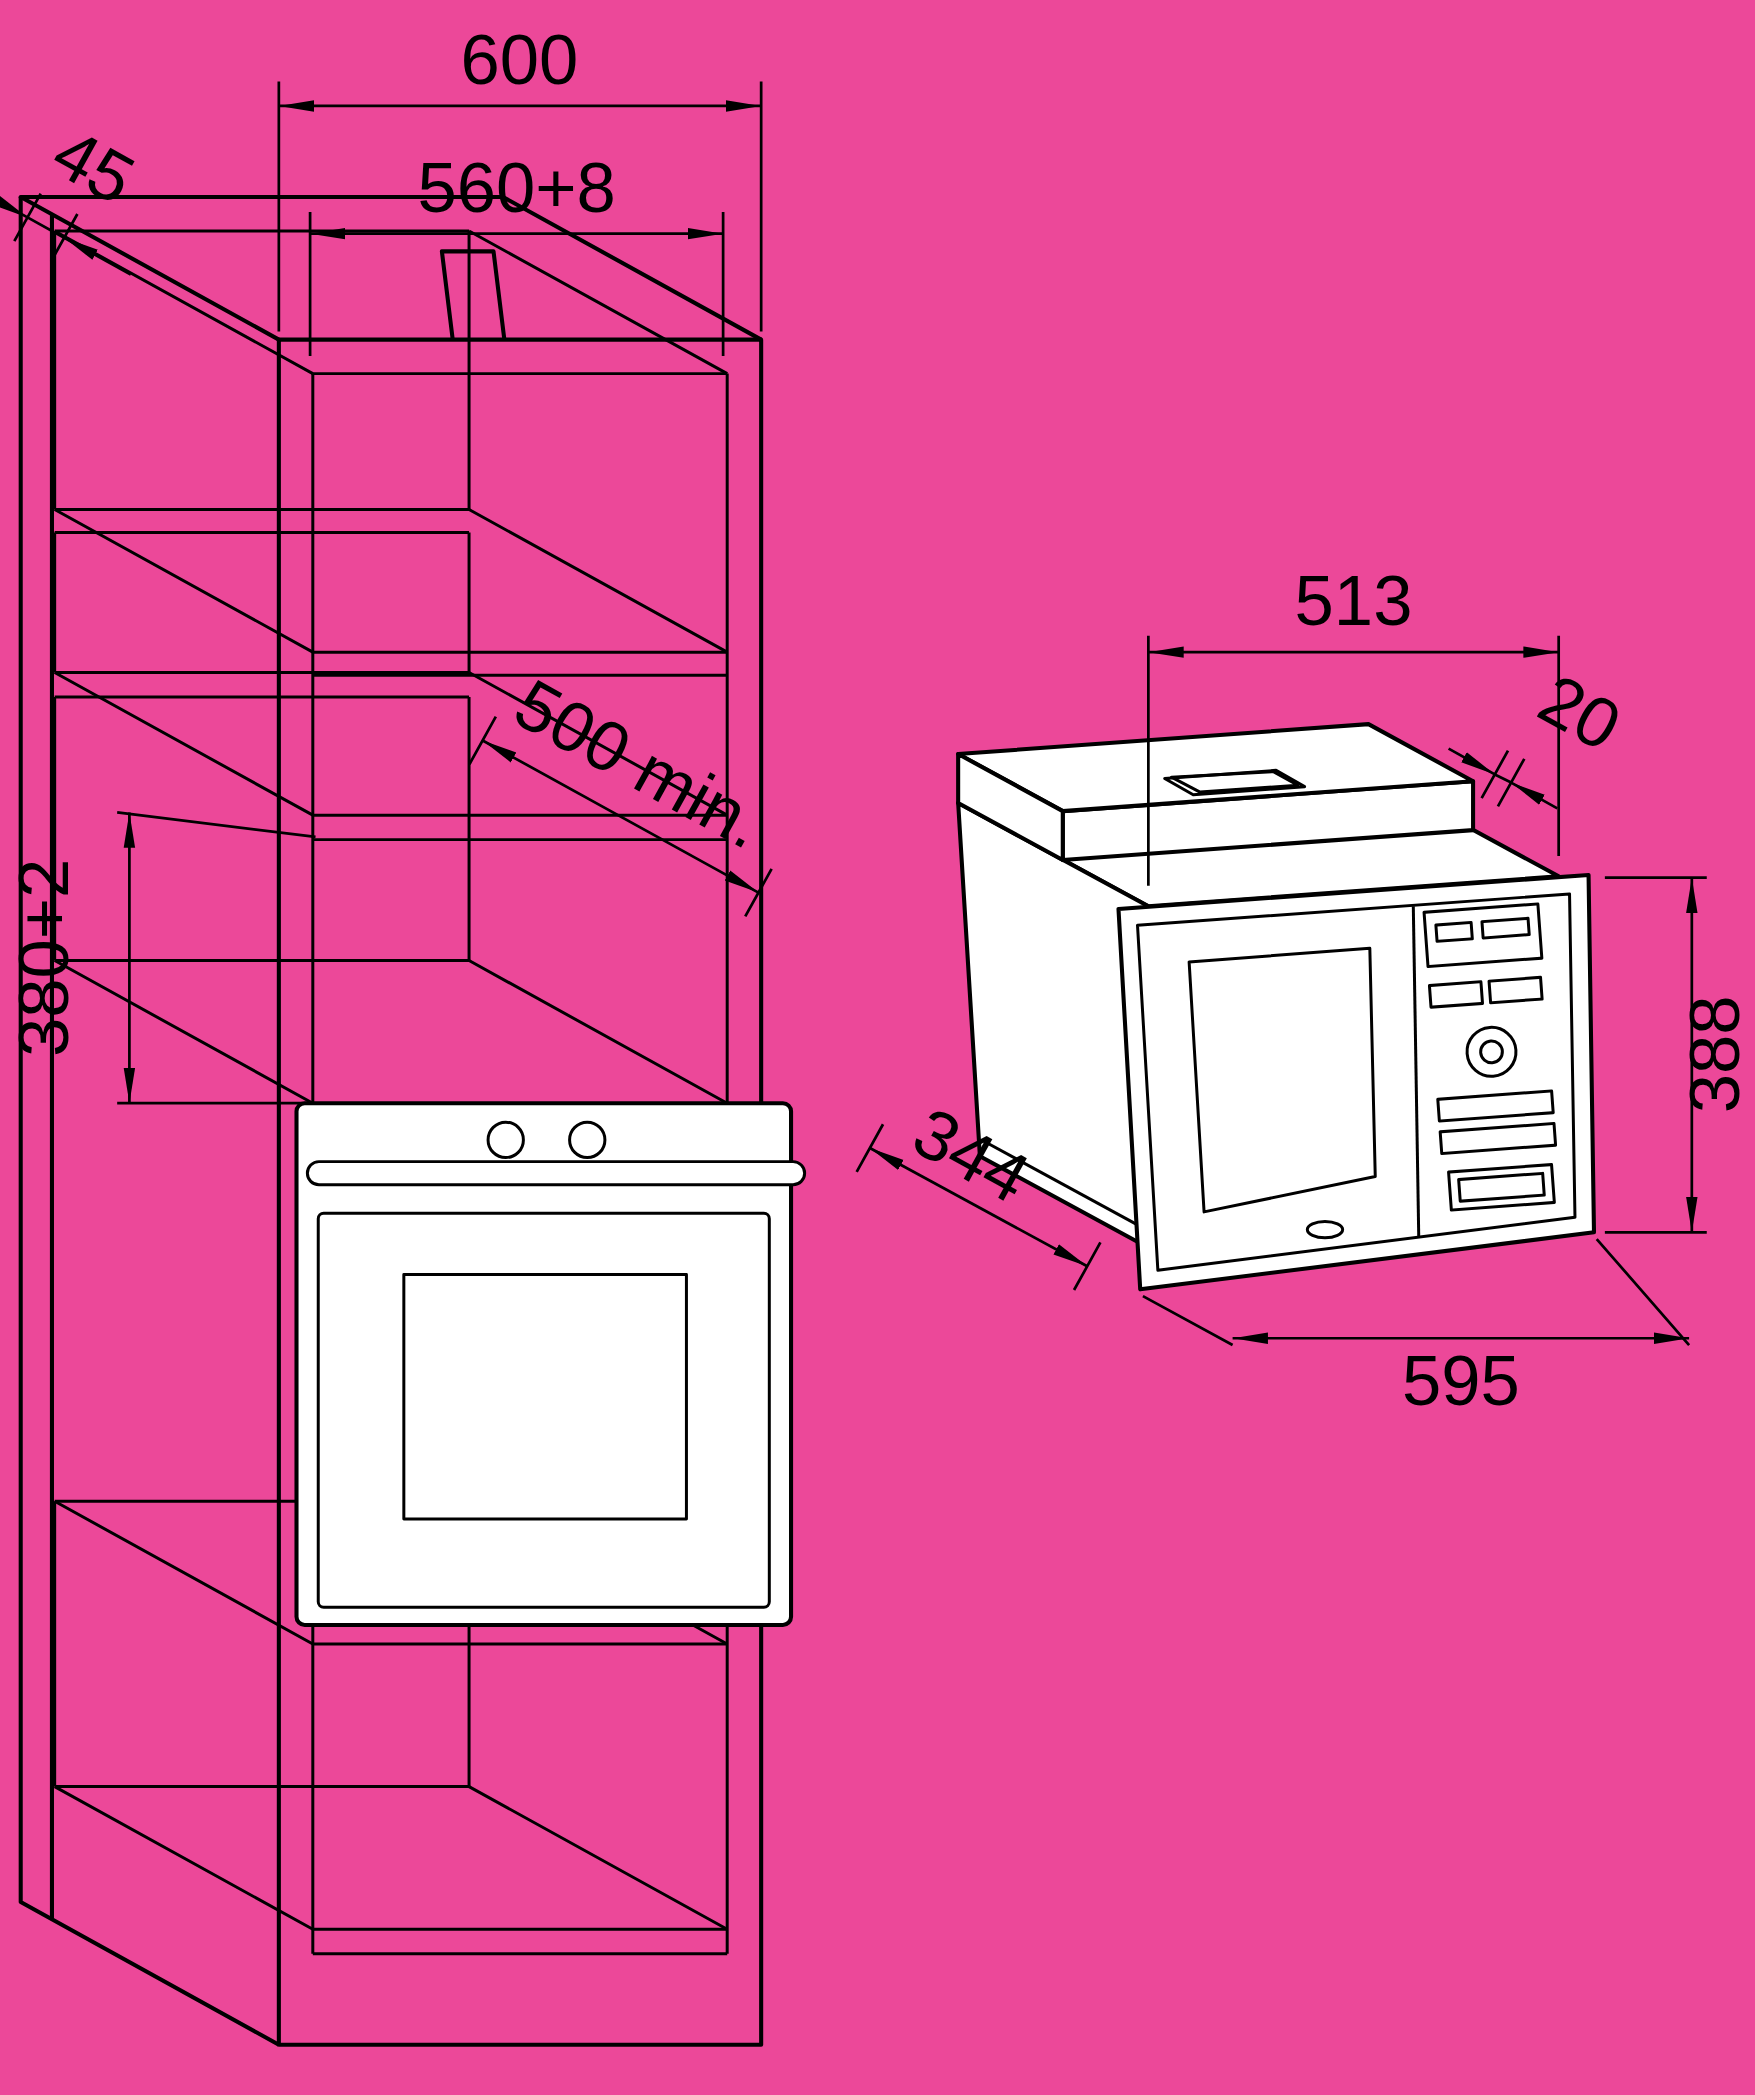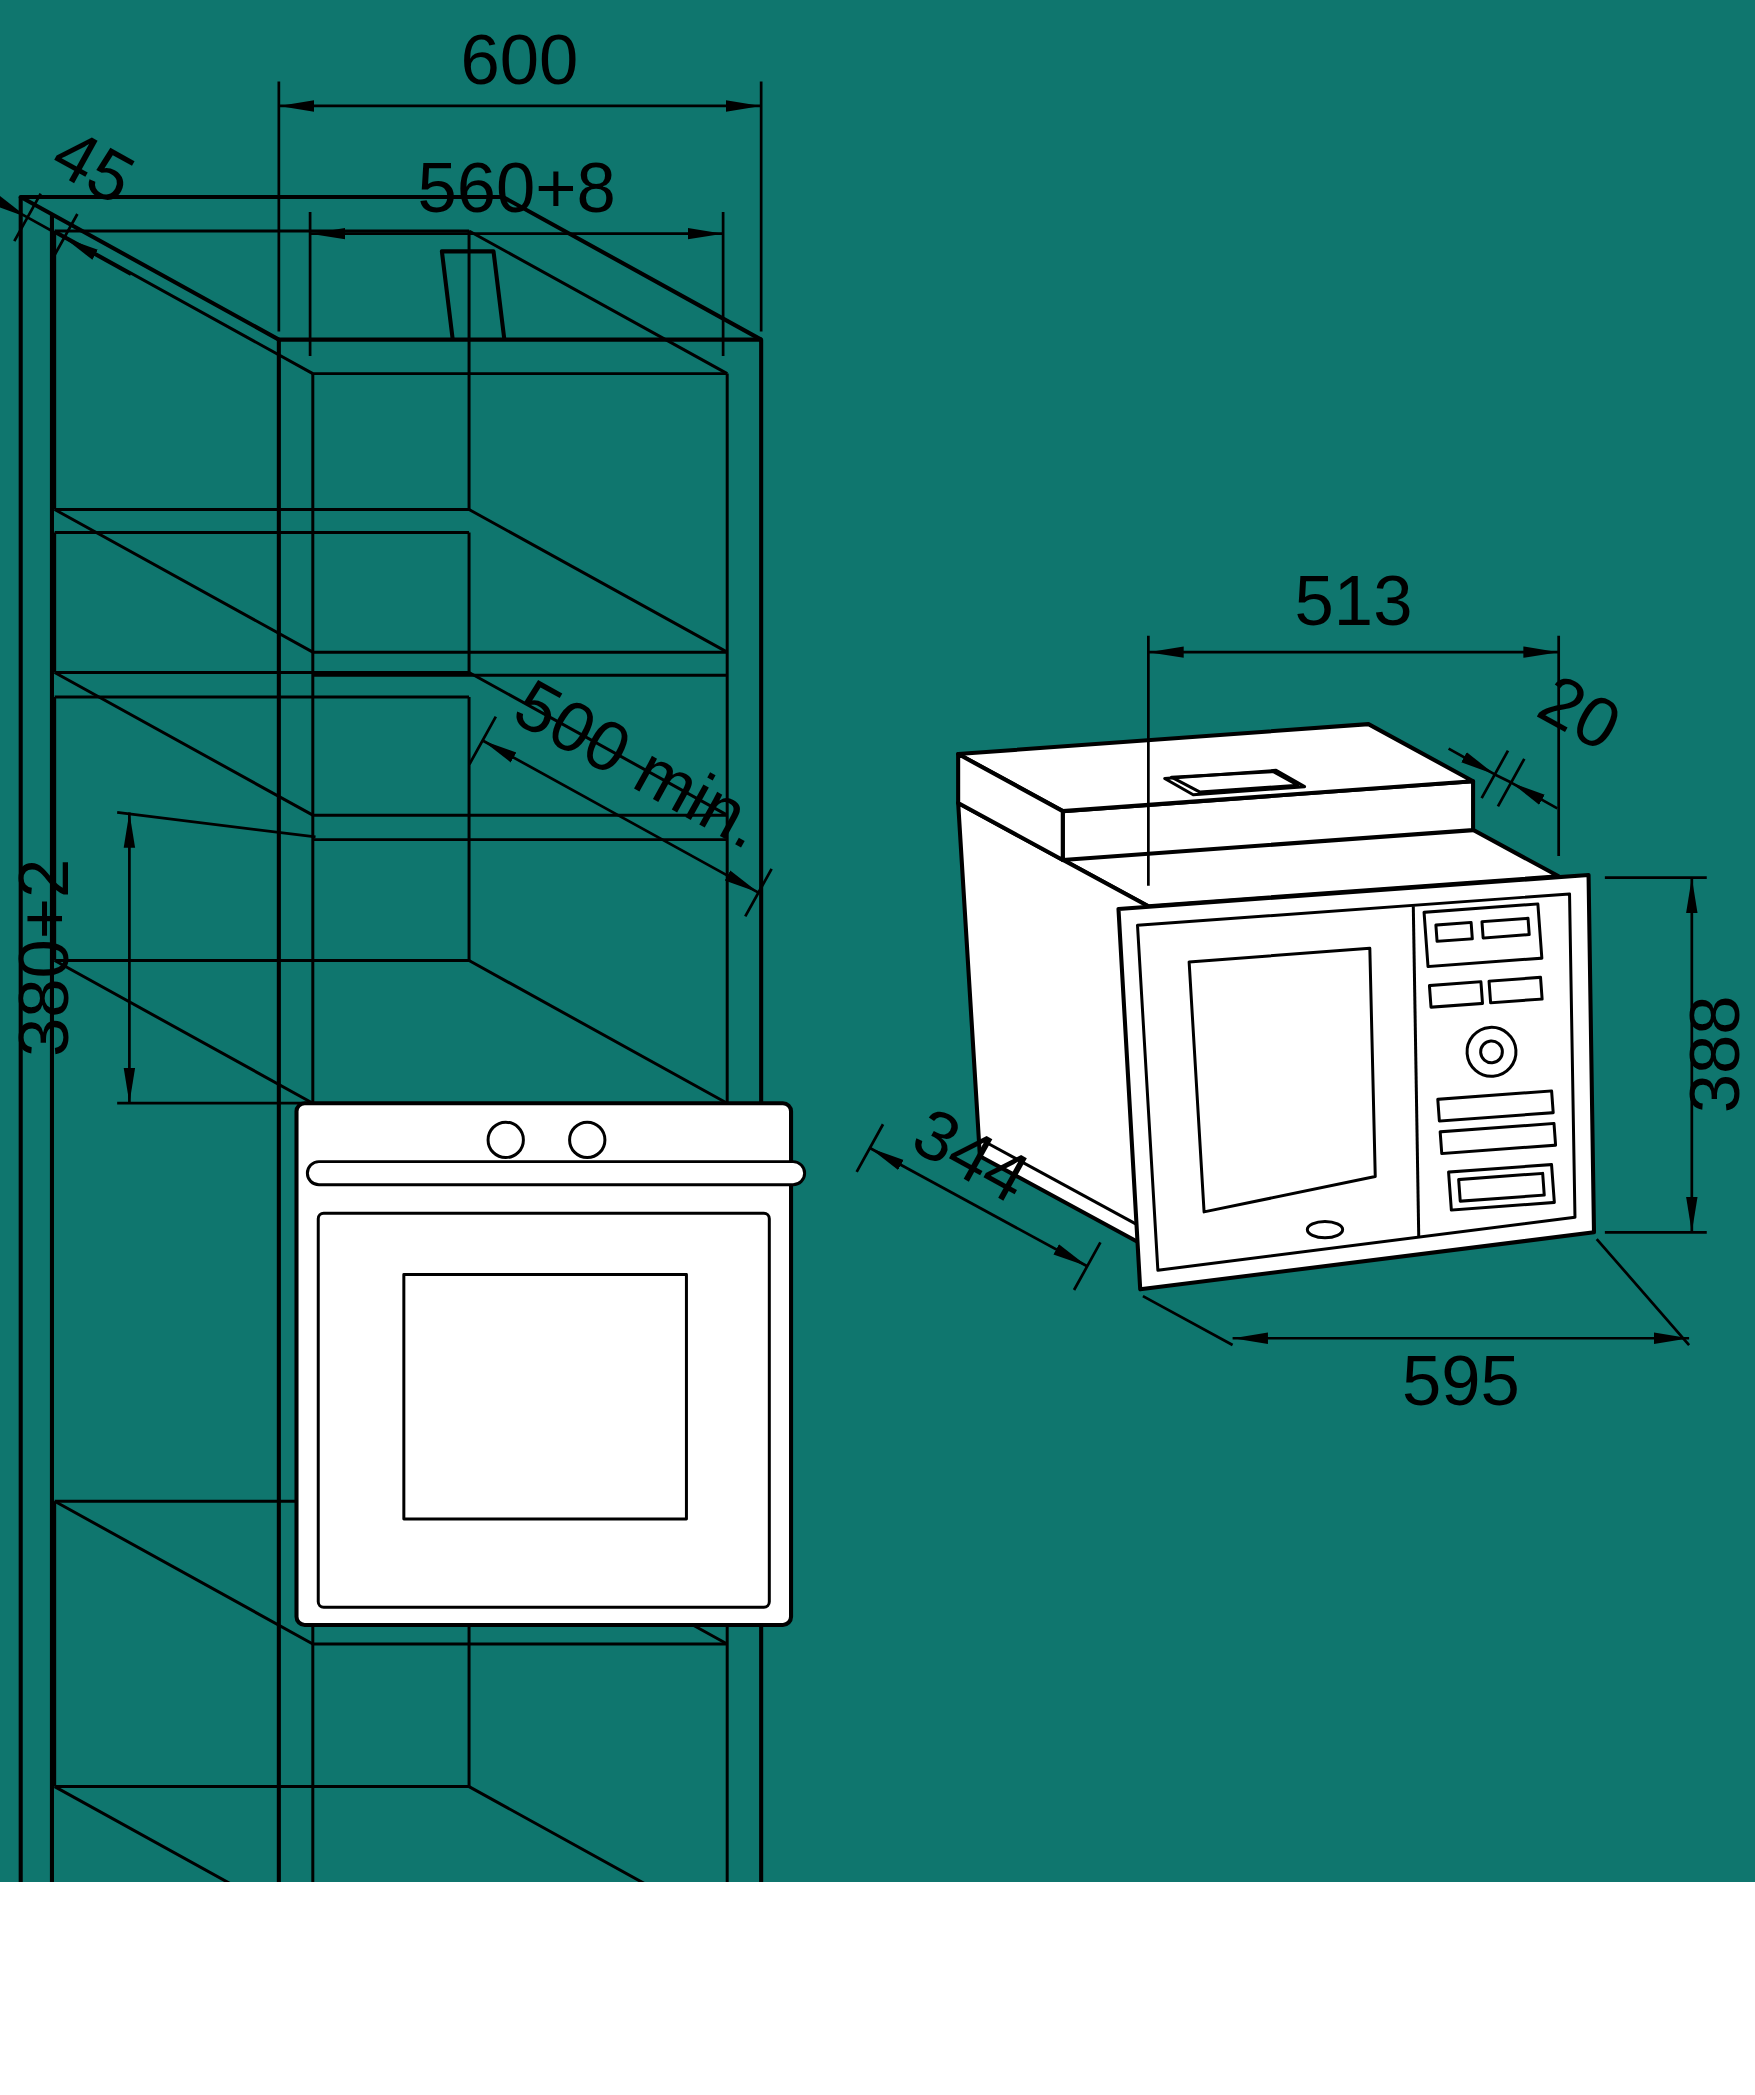--- a/index.html
+++ b/index.html
@@ -1,16 +1,16 @@
 <!DOCTYPE html>
 <html style="font-size:14px"><head>
 <meta charset="utf-8">
 <style>
   html,body{margin:0;padding:0;background:#ffffff;}
-  .stage{width:1756px;height:1882px;position:relative;background:#0f766e;overflow:hidden;text-decoration:underline;}
+  .stage{width:1756px;height:2095px;position:relative;background:#ec4899;overflow:hidden;text-decoration:underline;}
   svg{display:block;}
   .ln3{stroke:#000;stroke-width:3;fill:none;stroke-linejoin:round;}
   .ln2{stroke:#000;stroke-width:2.2;fill:none;stroke-linejoin:round;}
   .fillw{fill:#ffffff;stroke:#000;stroke-width:3;stroke-linejoin:round;}
   .fillw2{fill:#ffffff;stroke:#000;stroke-width:2.2;stroke-linejoin:round;}
   .dim{stroke:#000;stroke-width:2;fill:none;}
   text{font-family:"Liberation Sans","DejaVu Sans",sans-serif;font-size:52px;fill:#000;text-anchor:middle;}
 </style>
 </head>
 <body>

